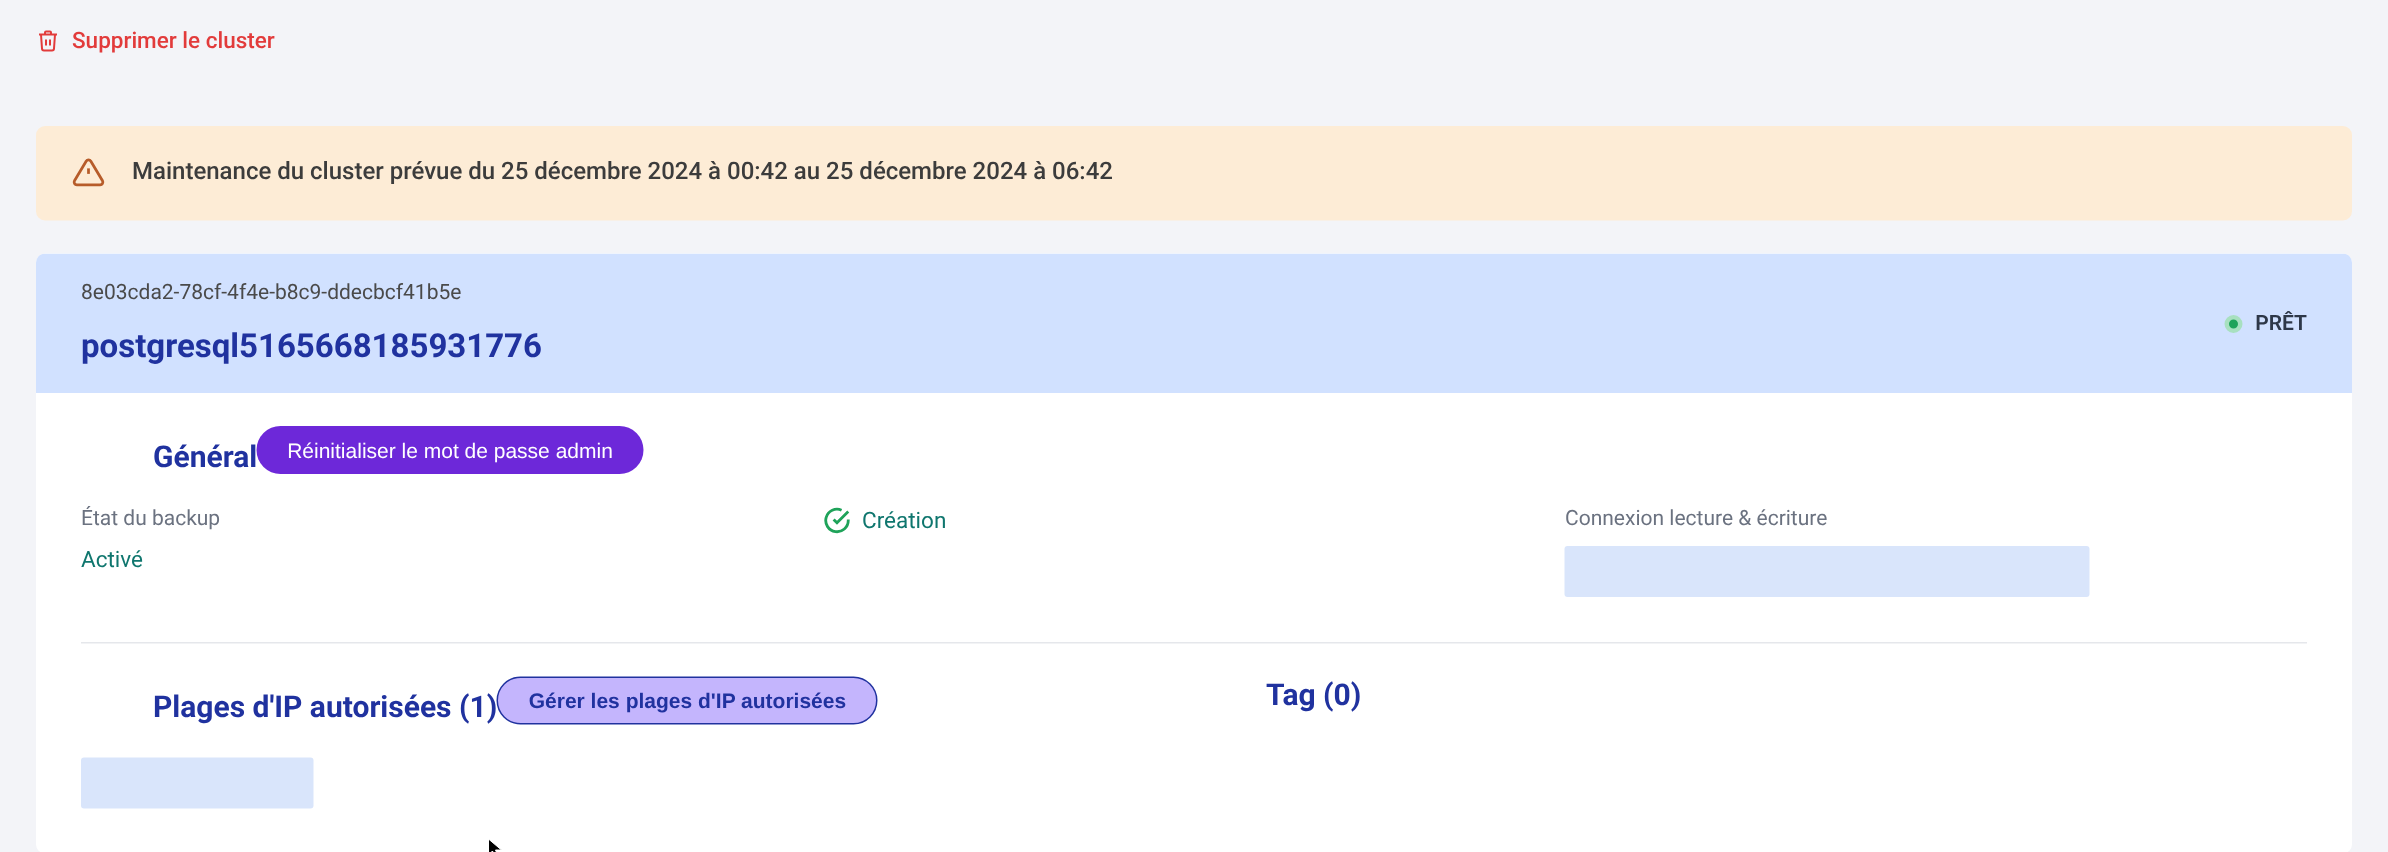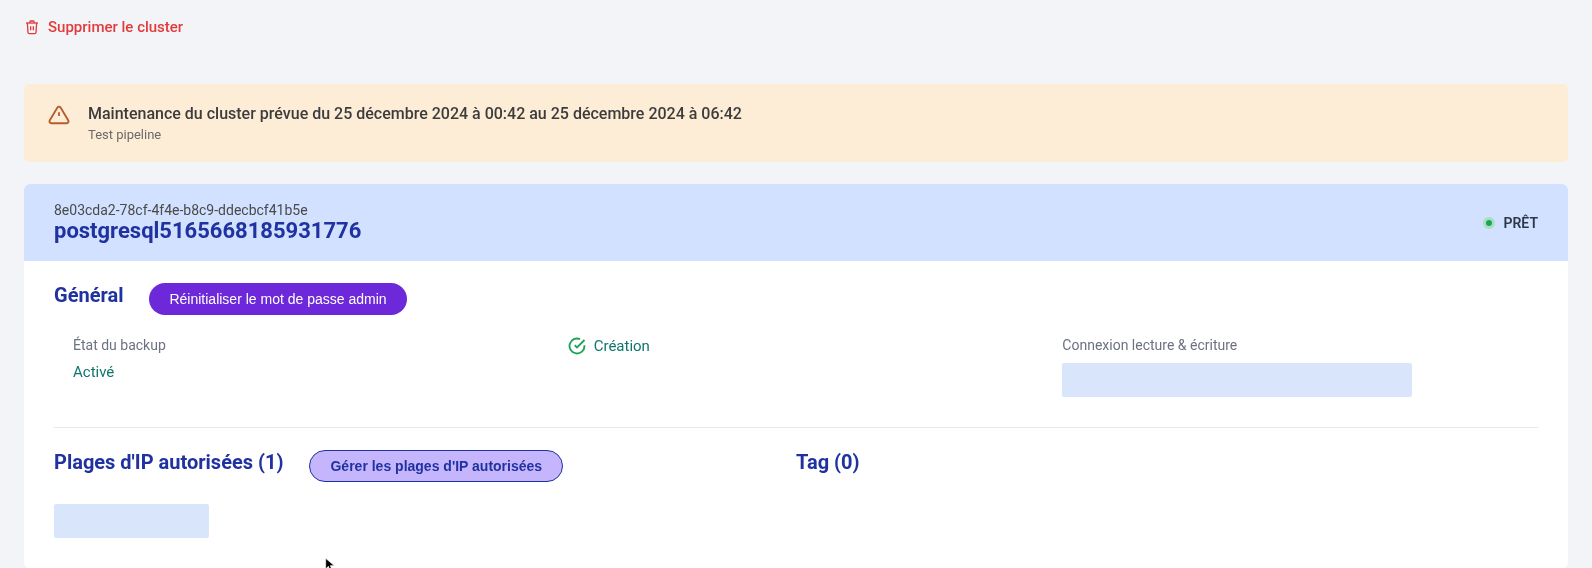--- a/index.html
+++ b/index.html
@@ -77,21 +77,21 @@
   .card-header {
     background: #d1e1ff;
     padding: 18px 30px;
     display: flex;
     justify-content: space-between;
     align-items: center;
   }
   .cluster-id {
     font-size: 14px;
     color: #4a4a4a;
-    margin-bottom: 0;
+    margin-bottom: 16px;
   }
   .cluster-name {
     font-size: 22px;
     font-weight: 700;
     color: #20329f;
     cursor: pointer;
   }
   .status-badge {
     display: flex;
     align-items: center;
@@ -105,23 +105,23 @@
     height: 12px;
     border-radius: 50%;
     background: #1fa35a;
     border: 3px solid #a8e0c0;
   }
   .card-body {
     padding: 22px 30px 30px 30px;
   }
   .section-row {
     display: flex;
-    align-items: flex-start;
-    gap: 26px;
+    align-items: flex-end;
     margin-bottom: 22px;
+    margin-left: 48px;
   }
   .section-title {
     color: #20329f;
     font-size: 20px;
     font-weight: 700;
   }
   .btn-primary {
     background: #6d28d9;
     color: #fff;
     border: none;
@@ -141,21 +141,20 @@
     font-weight: 700;
     cursor: pointer;
   }
   .info-grid {
     display: flex;
     gap: 0;
     margin-bottom: 30px;
   }
   .info-col {
     flex: 1;
-    margin-left: 19px;
   }
   .info-label {
     font-size: 14px;
     color: #6b7280;
     margin-bottom: 10px;
   }
   .info-value {
     font-size: 15px;
     color: #0f766e;
     display: flex;
@@ -222,21 +221,20 @@
 </div>
 
 <div class="alert-box">
   <svg viewBox="0 0 24 24">
     <path d="M10.29 3.86L1.82 18a2 2 0 0 0 1.71 3h16.94a2 2 0 0 0 1.71-3L13.71 3.86a2 2 0 0 0-3.42 0z"></path>
     <line x1="12" y1="9" x2="12" y2="13"></line>
     <line x1="12" y1="17" x2="12.01" y2="17"></line>
   </svg>
   <div>
     <div class="alert-title">Maintenance du cluster prévue du 25 décembre 2024 à 00:42 au 25 décembre 2024 à 06:42</div>
-    <div class="alert-sub">Test pipeline</div>
   </div>
 </div>
 
 <div class="card">
   <div class="card-header">
     <div>
       <div class="cluster-id">8e03cda2-78cf-4f4e-b8c9-ddecbcf41b5e</div>
       <div class="cluster-name">postgresql5165668185931776</div>
     </div>
     <div class="status-badge">

